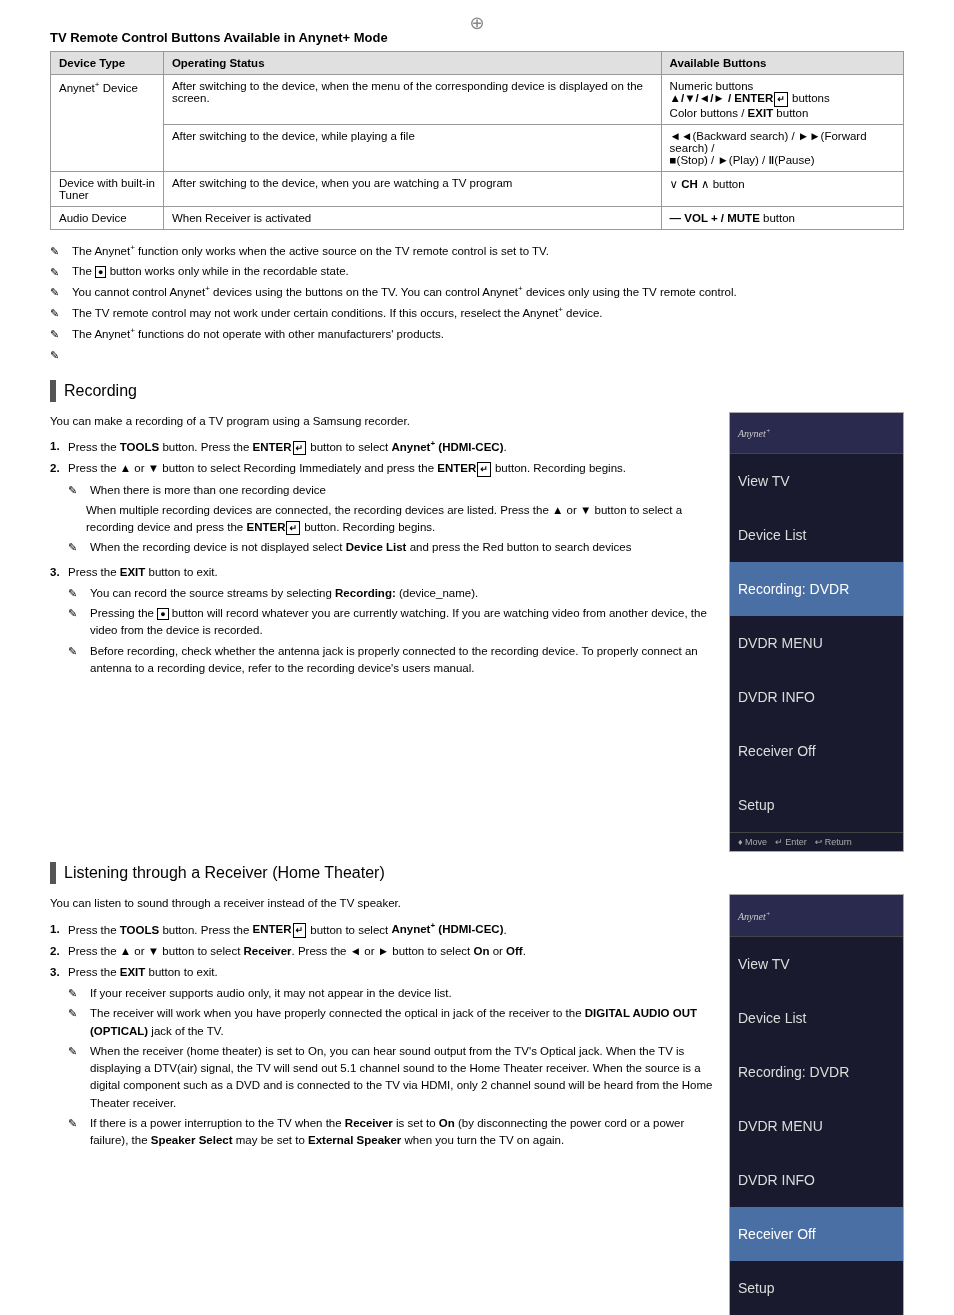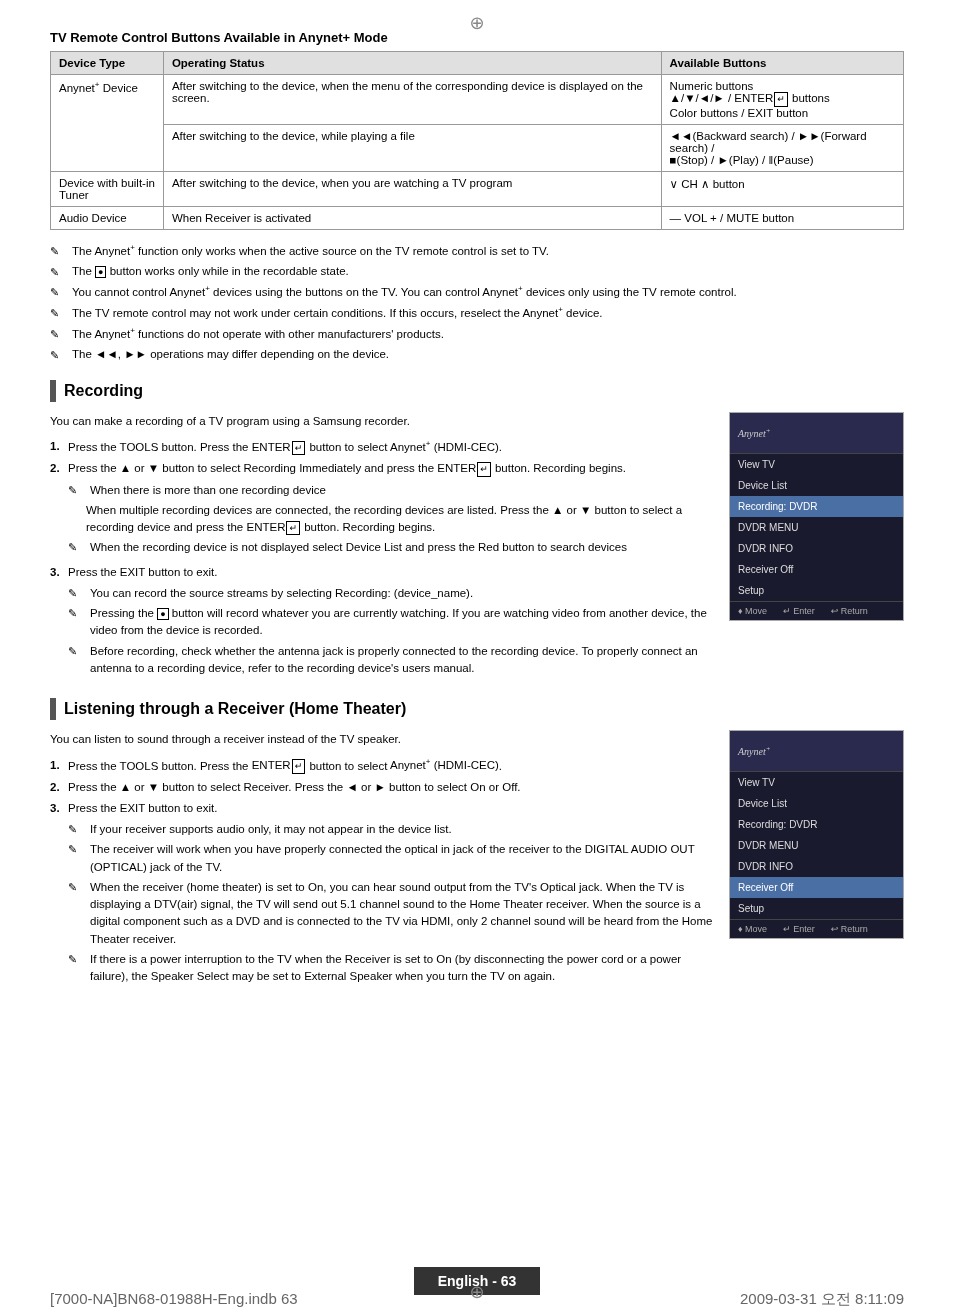--- a/index.html
+++ b/index.html
@@ -84,21 +84,21 @@
       margin-top: 10px;
     }
     .section-bar {
       width: 6px;
       height: 22px;
       background: #555;
       margin-right: 8px;
     }
     .section-heading-text {
       font-size: 16px;
-      font-weight: bold;
+      font-weight: normal;
     }
 
     
     .content-para {
       font-size: 11.5px;
       line-height: 1.6;
       margin-bottom: 8px;
     }
 
     
@@ -163,40 +163,40 @@
     .menu-box-header {
       background: #2a2a4e;
       padding: 14px 8px;
       font-style: italic;
       font-size: 10px;
       color: #ccc;
       border-bottom: 1px solid #444;
       font-family: serif;
     }
     .menu-box-item {
-      padding: 5px 8px;
-      font-size: 10px;
+      padding: 19px 8px;
+      font-size: 14px;
       color: #ddd;
       cursor: default;
     }
     .menu-box-item.selected {
       background: #4a6fa5;
       color: #fff;
     }
     .menu-box-footer {
       padding: 4px 8px;
       font-size: 9px;
       color: #aaa;
       border-top: 1px solid #444;
       display: flex;
-      gap: 16px;
-    }
-
-    
-    .bold { font-weight: normal; }
+      gap: 8px;
+    }
+
+    
+    .bold { font-weight: bold; }
 
     
     .page-footer {
       position: absolute;
       bottom: 20px;
       left: 0;
       right: 0;
       display: flex;
       justify-content: center;
       align-items: center;
@@ -303,21 +303,20 @@
     <li>
       <span class="note-icon">✎</span>
       <span>The TV remote control may not work under certain conditions. If this occurs, reselect the Anynet<sup>+</sup> device.</span>
     </li>
     <li>
       <span class="note-icon">✎</span>
       <span>The Anynet<sup>+</sup> functions do not operate with other manufacturers' products.</span>
     </li>
     <li>
       <span class="note-icon">✎</span>
-      <span>The <span class="bold">◄◄</span>, <span class="bold">►►</span> operations may differ depending on the device.</span>
     </li>
   </ul>
 
   <div>
     <div class="section-heading">
       <div class="section-bar"></div>
       <span class="section-heading-text">Recording</span>
     </div>
 
     <div class="two-col">

